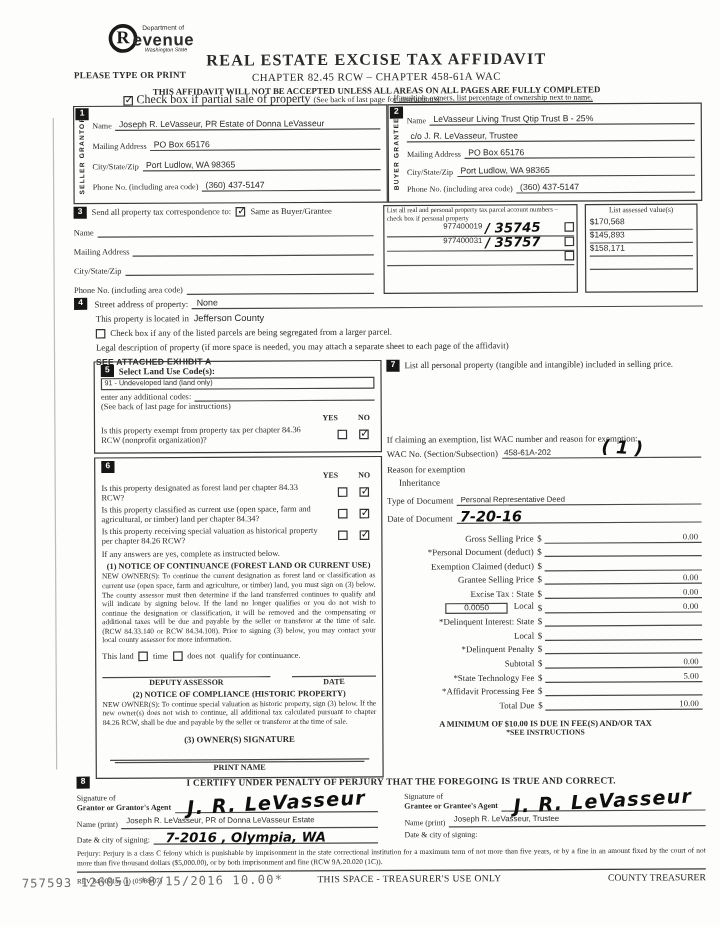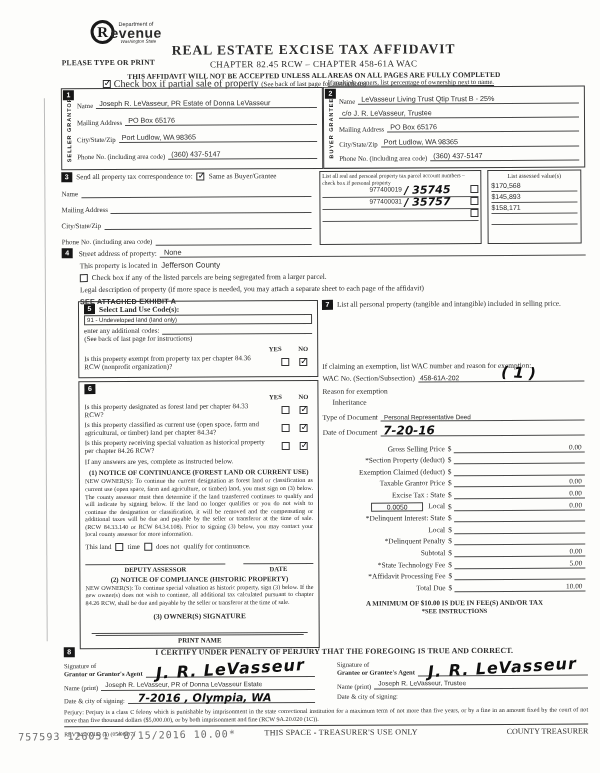--- a/index.html
+++ b/index.html
@@ -396,31 +396,31 @@
       <span class="lbl">Date of Document</span>
       <span class="val doc-date-val hw">7-20-16</span>
     </div>
     <div class="fees">
       <div class="fee">
             <span class="fee-pre">Gross Selling Price</span>
             <span class="fee-d">$</span>
             <span class="fee-line">0.00</span>
           </div>
       <div class="fee">
-            <span class="fee-pre">*Section Property (deduct)</span>
+            <span class="fee-pre">*Personal Document (deduct)</span>
             <span class="fee-d">$</span>
             <span class="fee-line"></span>
           </div>
       <div class="fee">
             <span class="fee-pre">Exemption Claimed (deduct)</span>
             <span class="fee-d">$</span>
             <span class="fee-line"></span>
           </div>
       <div class="fee">
-            <span class="fee-pre">Taxable Grantor Price</span>
+            <span class="fee-pre">Grantee Selling Price</span>
             <span class="fee-d">$</span>
             <span class="fee-line">0.00</span>
           </div>
       <div class="fee">
             <span class="fee-pre">Excise Tax : State</span>
             <span class="fee-d">$</span>
             <span class="fee-line">0.00</span>
           </div>
       <div class="fee">
         <span class="fee-pre"><span class="rate-box">0.0050</span><span>Local</span></span>

